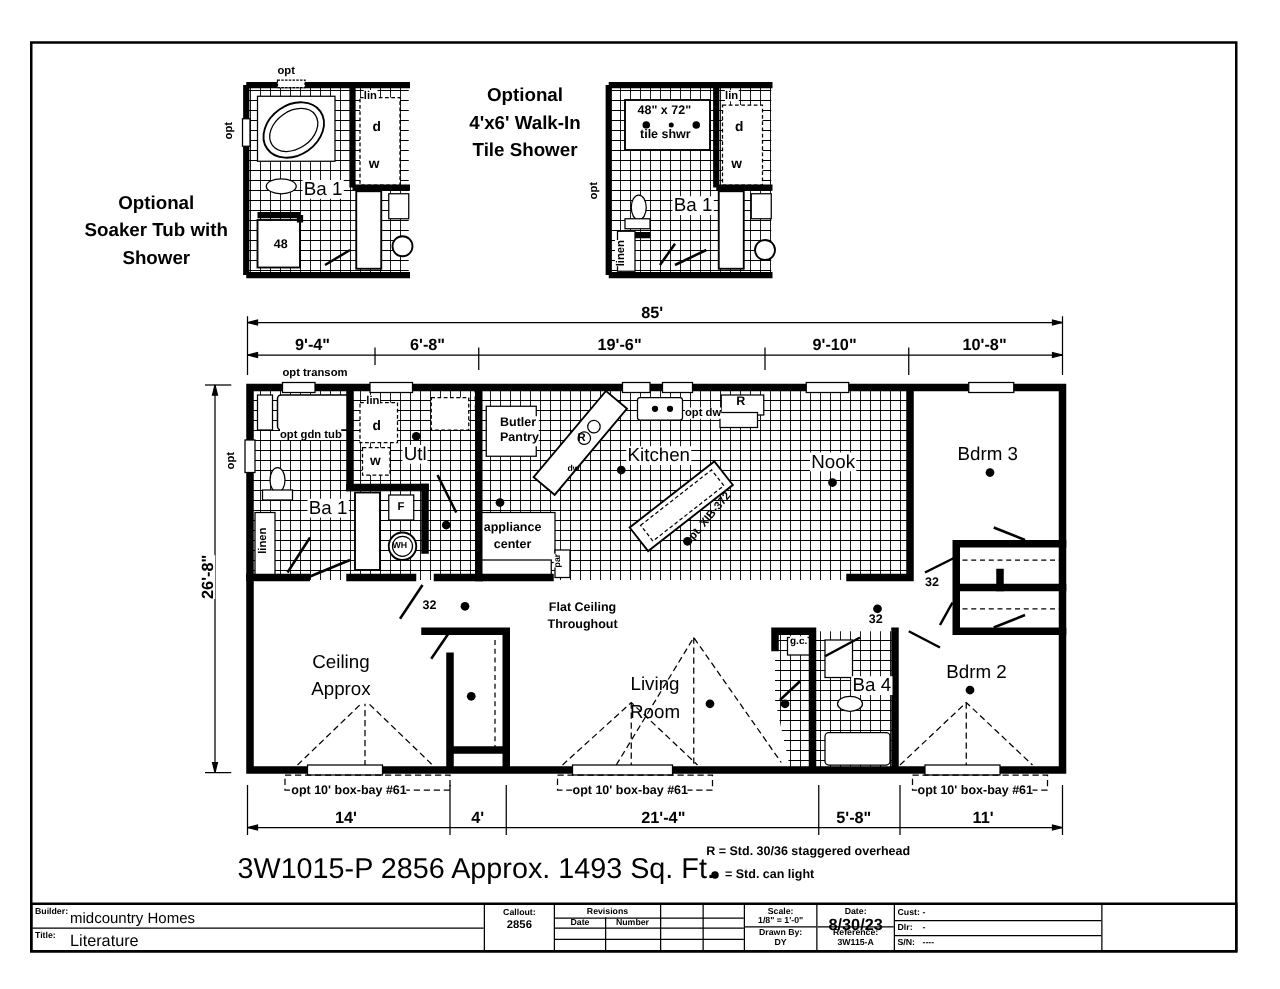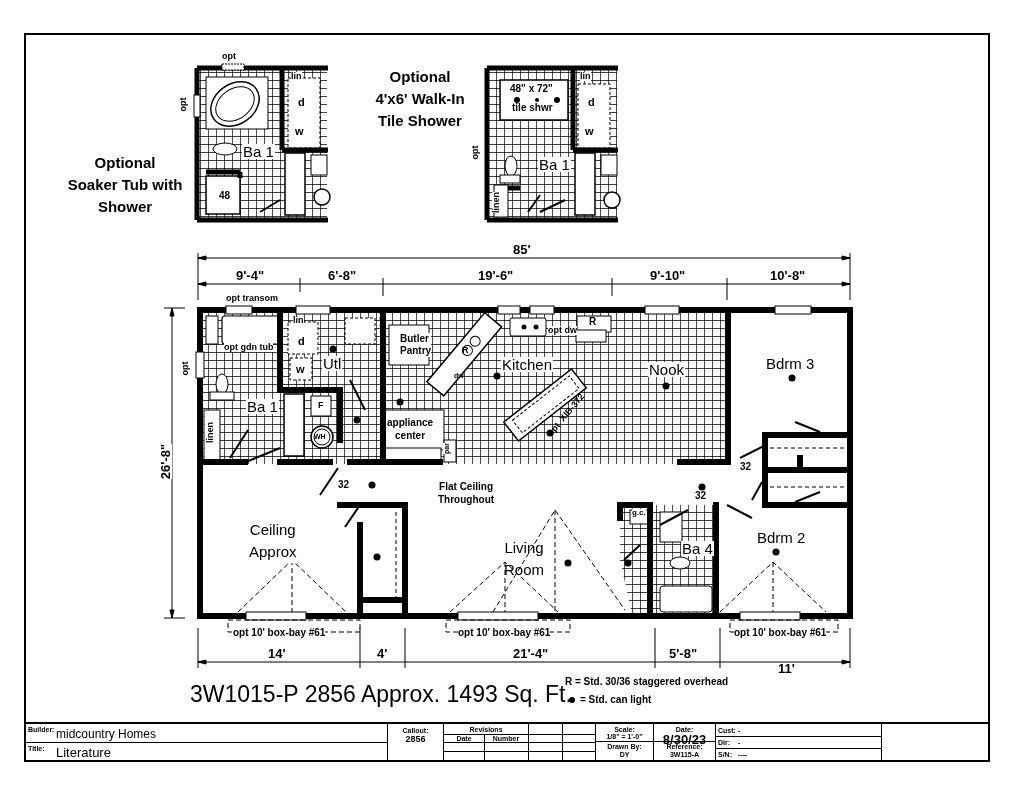--- a/index.html
+++ b/index.html
@@ -254,21 +254,21 @@
 <span class="lbl dim" style="left:513px;top:243px;">85'</span>
 <span class="lbl dim" style="left:236px;top:269px;background:#fff;">9'-4"</span>
 <span class="lbl dim" style="left:328px;top:269px;background:#fff;">6'-8"</span>
 <span class="lbl dim" style="left:478px;top:269px;background:#fff;">19'-6"</span>
 <span class="lbl dim" style="left:650px;top:269px;background:#fff;">9'-10"</span>
 <span class="lbl dim" style="left:770px;top:269px;background:#fff;">10'-8"</span>
 <span class="lbl dim" style="left:268px;top:647px;">14'</span>
 <span class="lbl dim" style="left:377px;top:647px;">4'</span>
 <span class="lbl dim" style="left:513px;top:647px;">21'-4"</span>
 <span class="lbl dim" style="left:669px;top:647px;">5'-8"</span>
-<span class="lbl dim" style="left:778px;top:647px;margin-top:15px;">11'</span>
+<span class="lbl dim" style="left:778px;top:647px;">11'</span>
 <span class="rot dim" style="left:148px;top:455px;background:#fff;">26'-8"</span>
 
 <span class="lbl room" style="left:246px;top:399px;">Ba 1</span>
 <span class="lbl room" style="left:322px;top:356px;">Utl</span>
 <div class="lbl small" style="left:400px;top:333px;font-size:10px;line-height:12px;">
   <div>Butler</div>
   <div>Pantry</div>
 </div>
 <span class="lbl room" style="left:501px;top:357px;">Kitchen</span>
 <span class="lbl room" style="left:648px;top:362px;">Nook</span>

